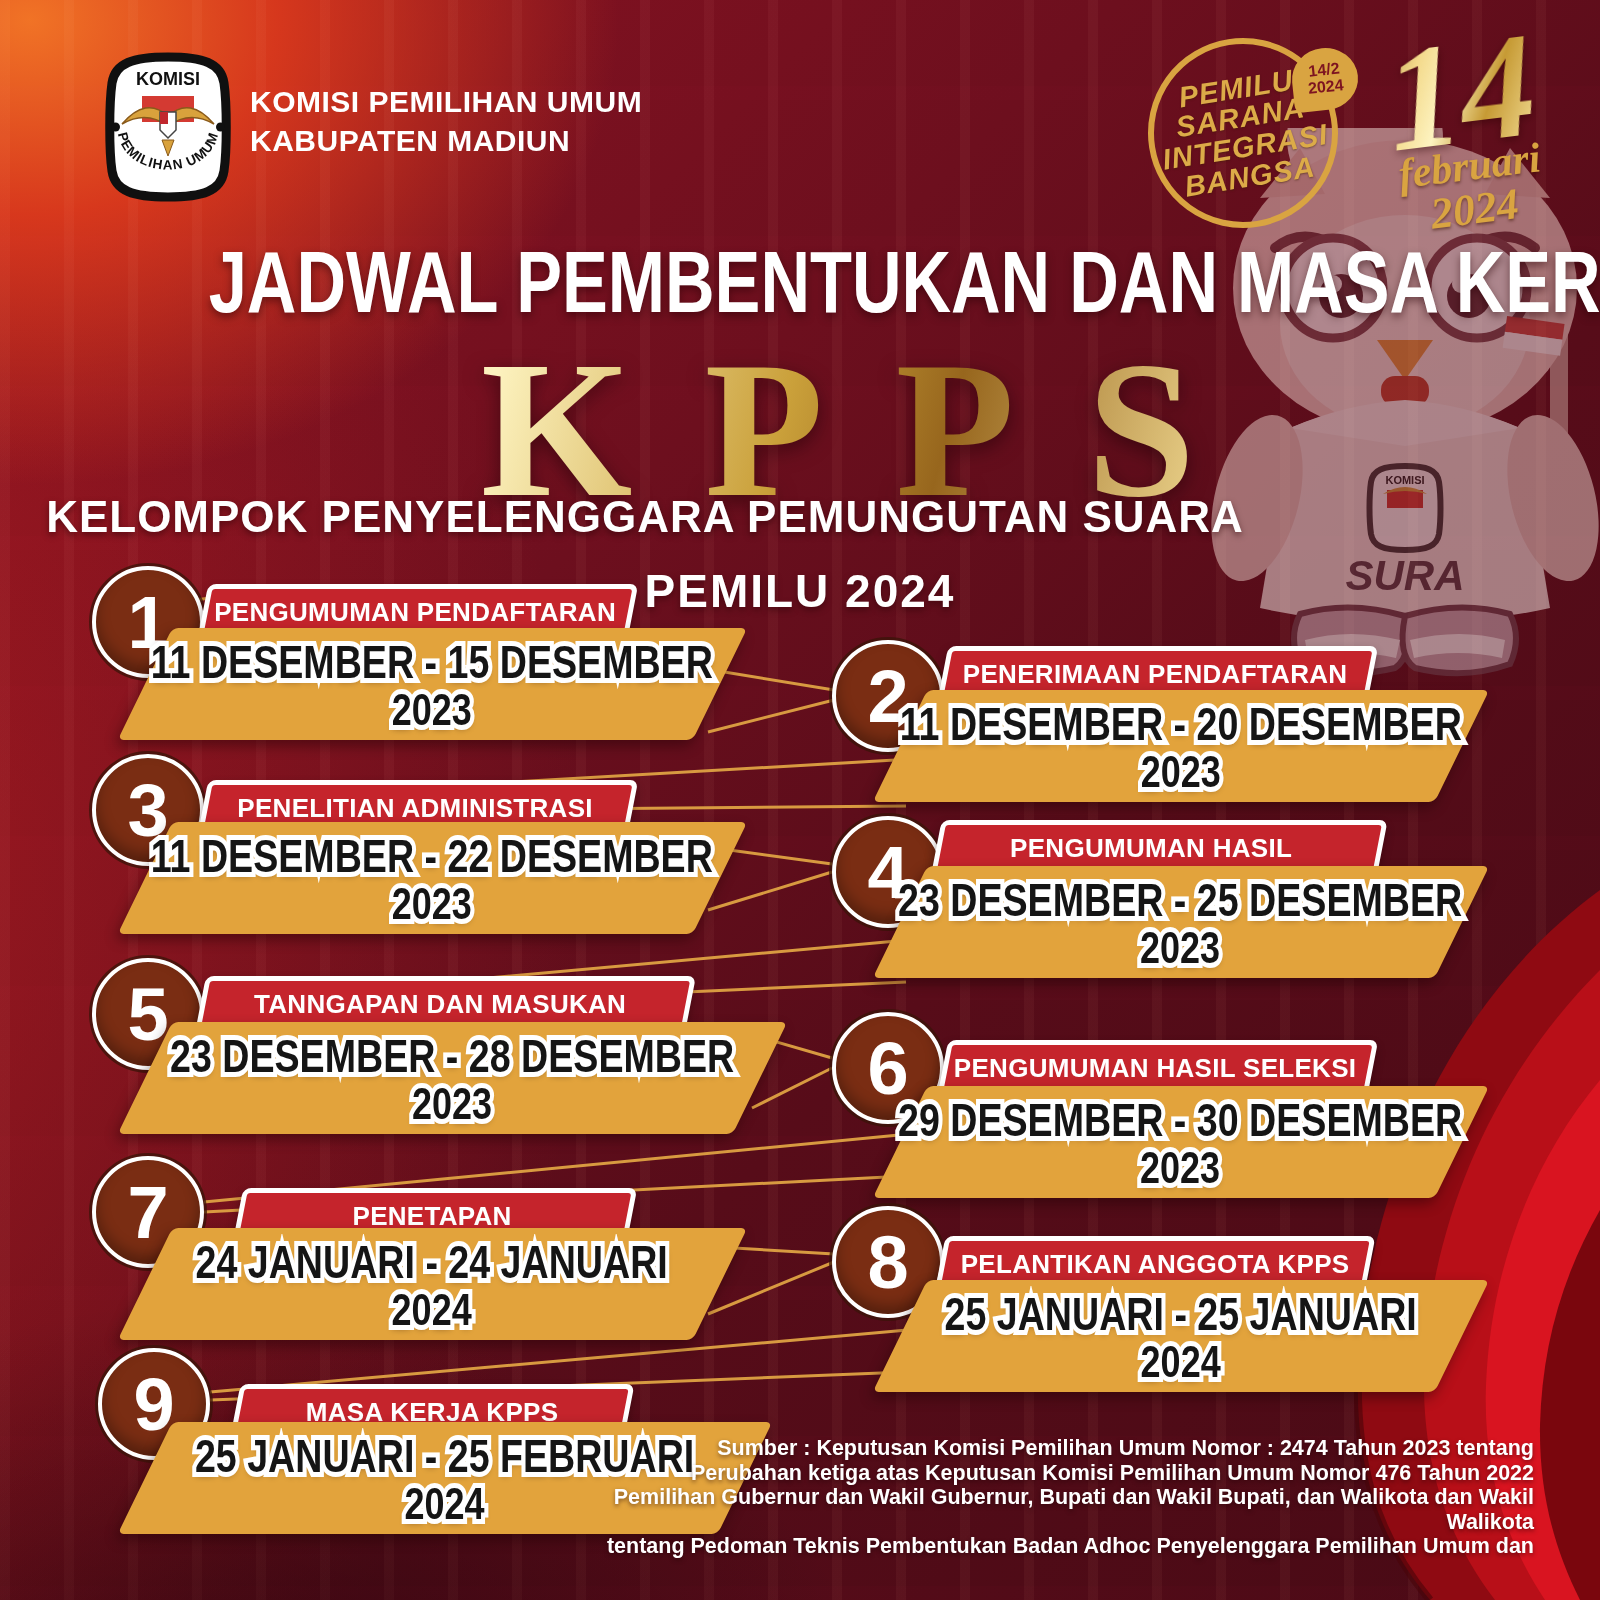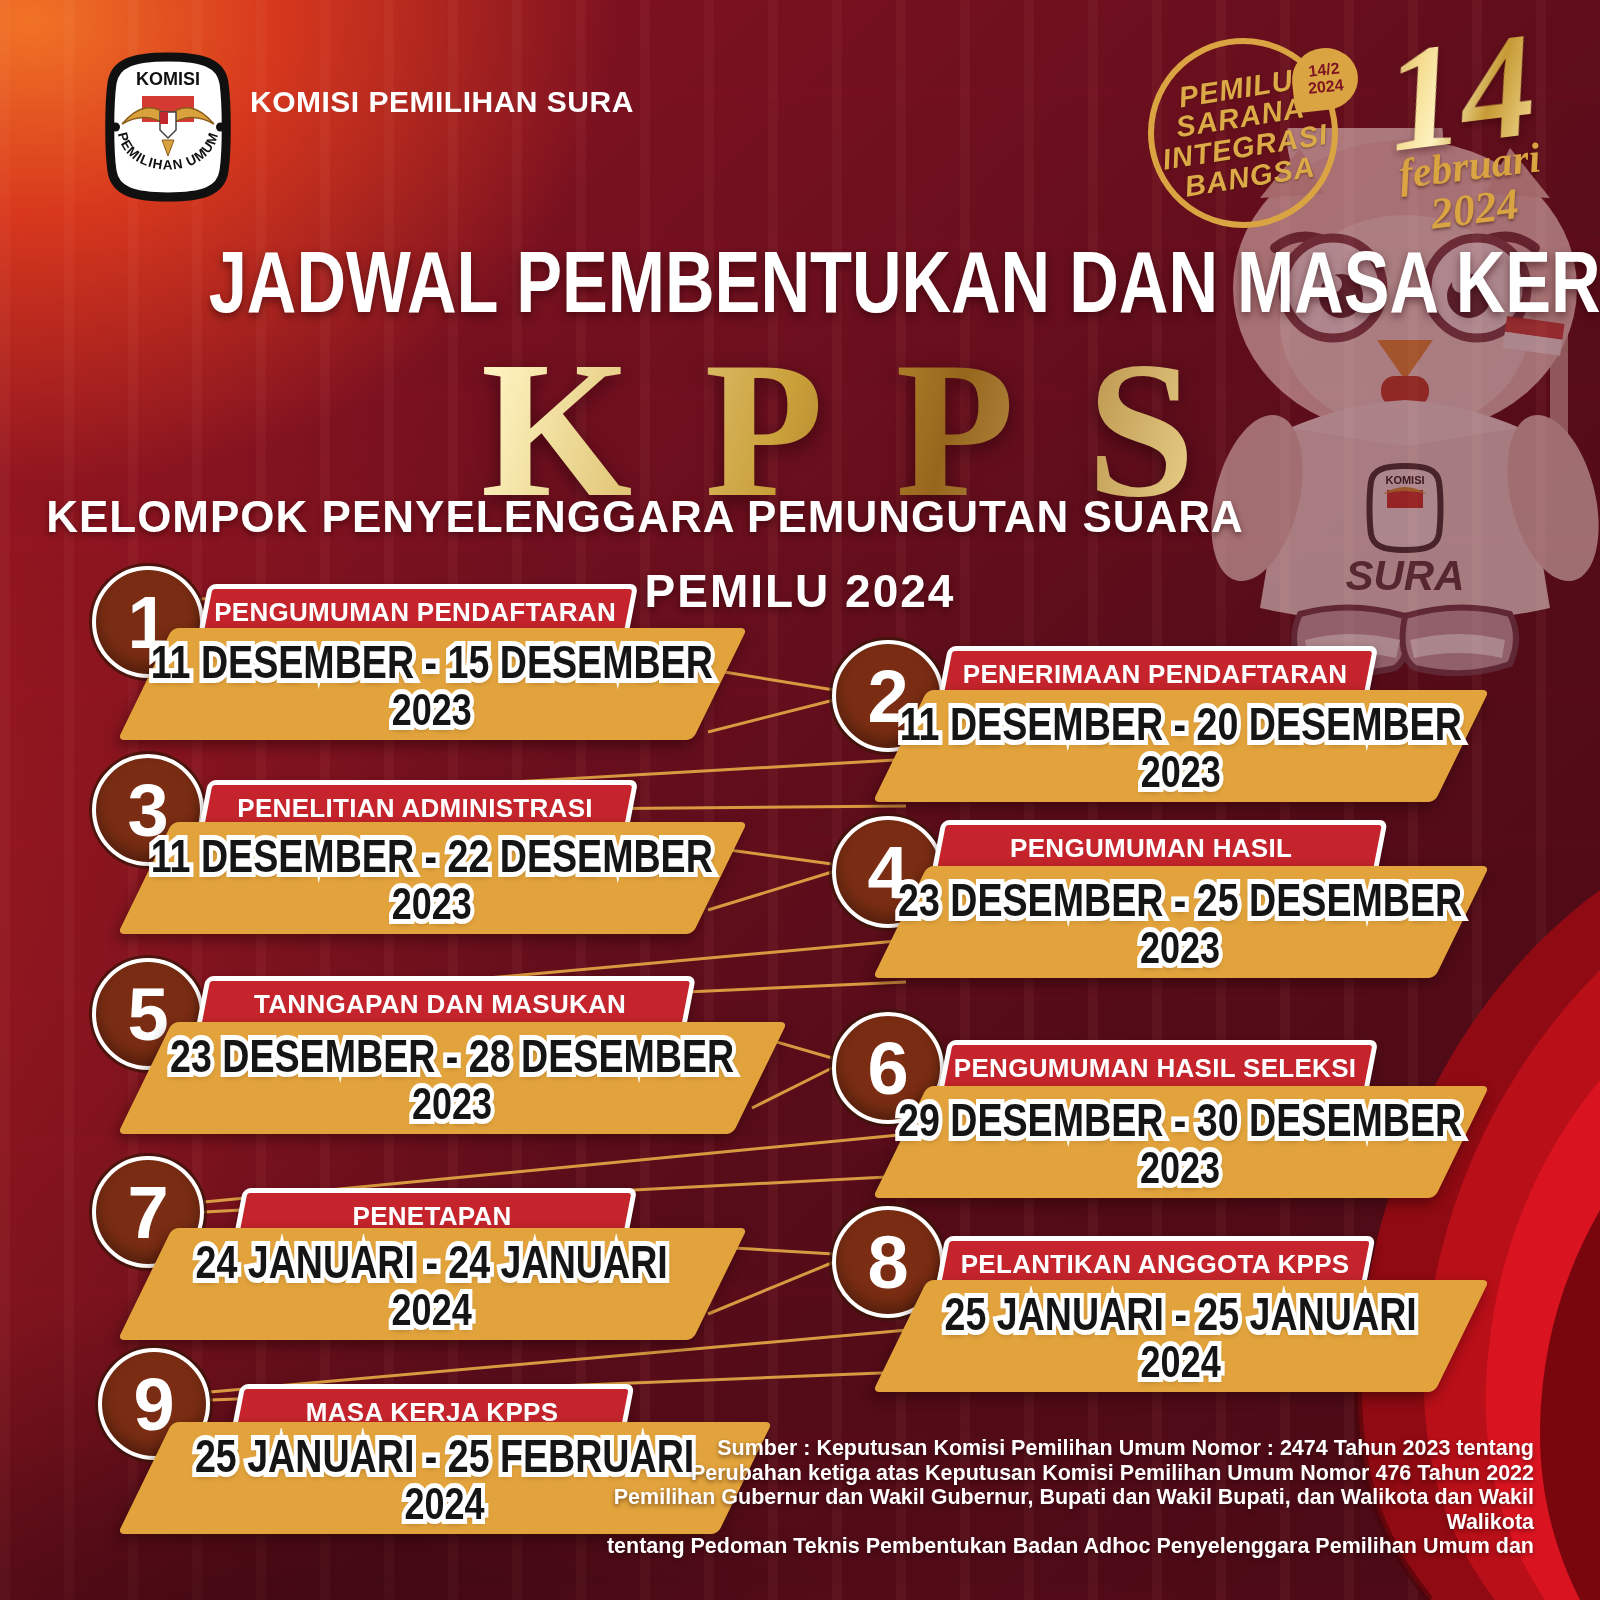--- a/index.html
+++ b/index.html
@@ -96,21 +96,22 @@
       <defs>
           <path id="arcBottom" d="M17,86 C28,128 104,128 115,86"></path>
         </defs>
       <text font-family="Liberation Sans, sans-serif" font-weight="bold" font-size="13.5" fill="#101010" letter-spacing="1">
         <textPath href="#arcBottom" startOffset="50%" text-anchor="middle">PEMILIHAN UMUM</textPath>
       </text>
     </svg>
   </div>
 
   <div class="org-name">
-    <div>KOMISI PEMILIHAN SURA</div>
+    <div>KOMISI PEMILIHAN UMUM</div>
+    <div>KABUPATEN MADIUN</div>
   </div>
 
   <div class="badge">
     <div>PEMILU</div>
     <div>SARANA</div>
     <div>INTEGRASI</div>
     <div>BANGSA</div>
   </div>
   <div class="badge-bubble">
     <div>14/2</div>

